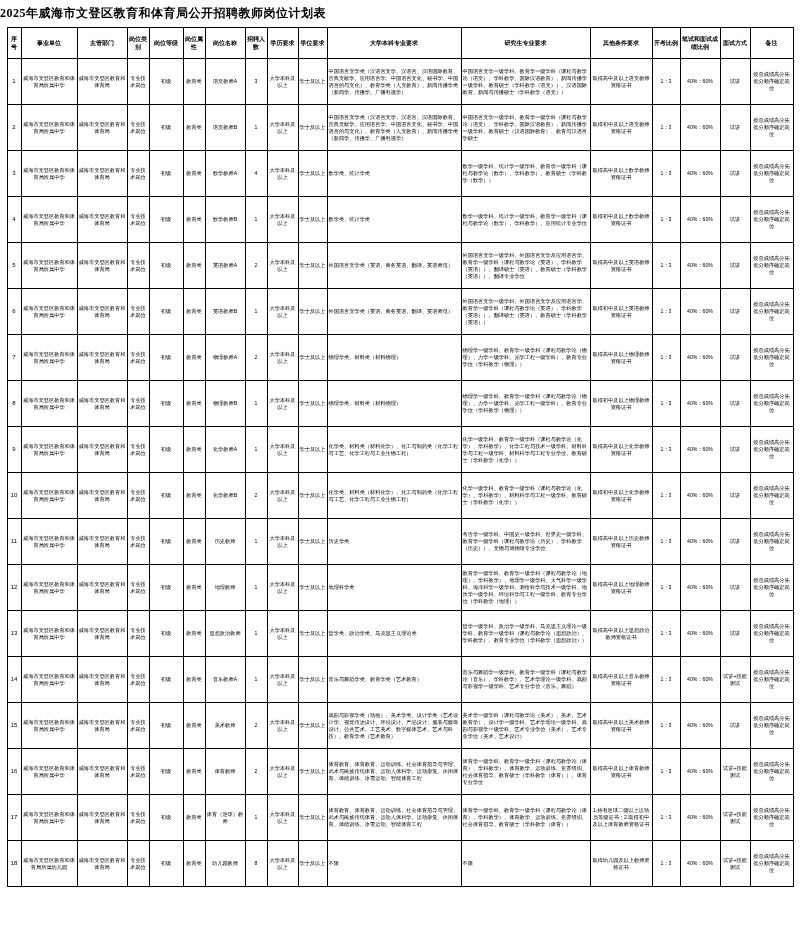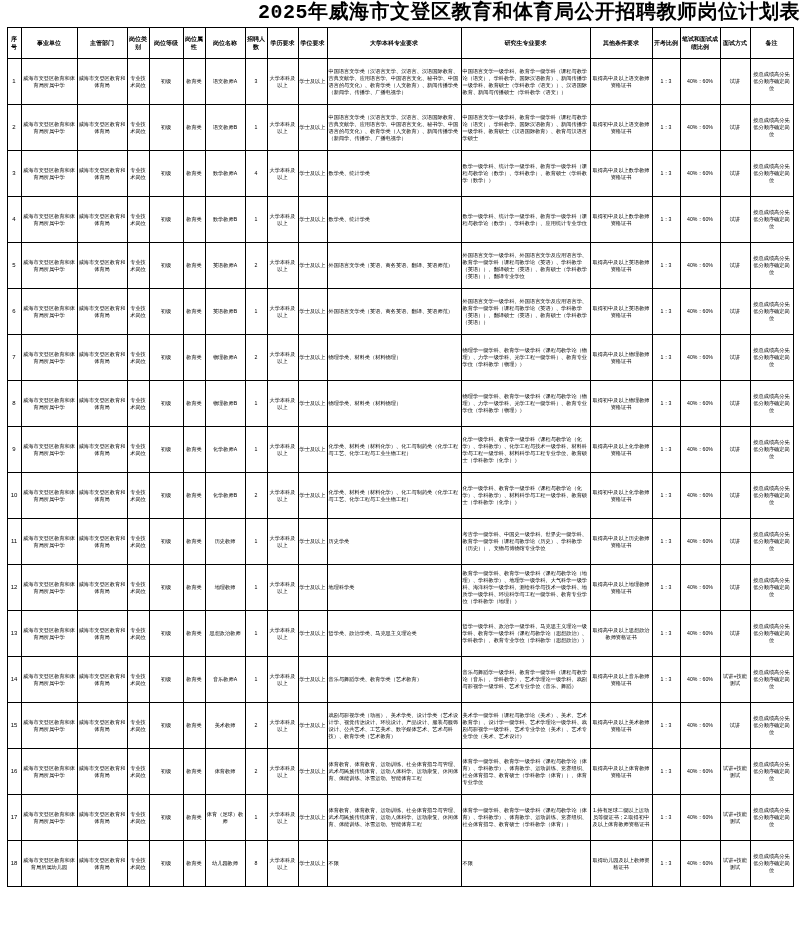--- a/index.html
+++ b/index.html
@@ -4,24 +4,24 @@
 <style>
   html,body{margin:0;padding:0;background:#ffffff;}
   body{
     width:800px;
     font-family:"Liberation Sans","DejaVu Sans",sans-serif;
     color:#000;
     -webkit-font-smoothing:none;
   }
   .page{width:800px;padding:0;box-sizing:border-box;}
   .doc-title{
-    text-align:right;
-    font-family:Liberation Mono, monospace;
+    text-align:left;
+    font-family:Liberation Serif, serif;
     font-weight:bold;
-    font-size:20px;
+    font-size:12px;
     line-height:20px;
     padding:3px 0 4px 0;
     letter-spacing:0.5px;
   }
   table{
     border-collapse:collapse;
     width:786px;
     margin:0 auto;
     table-layout:fixed;
   }

